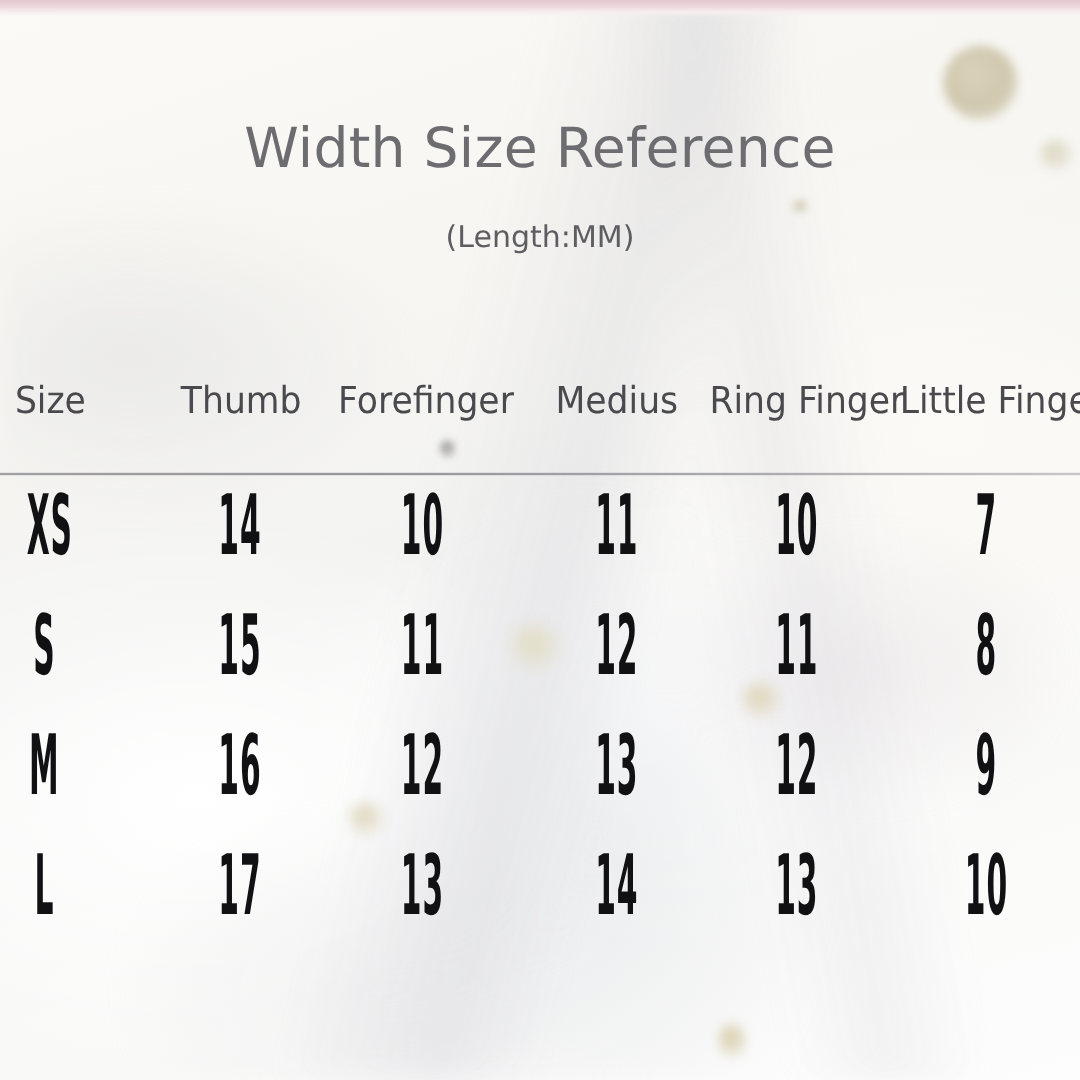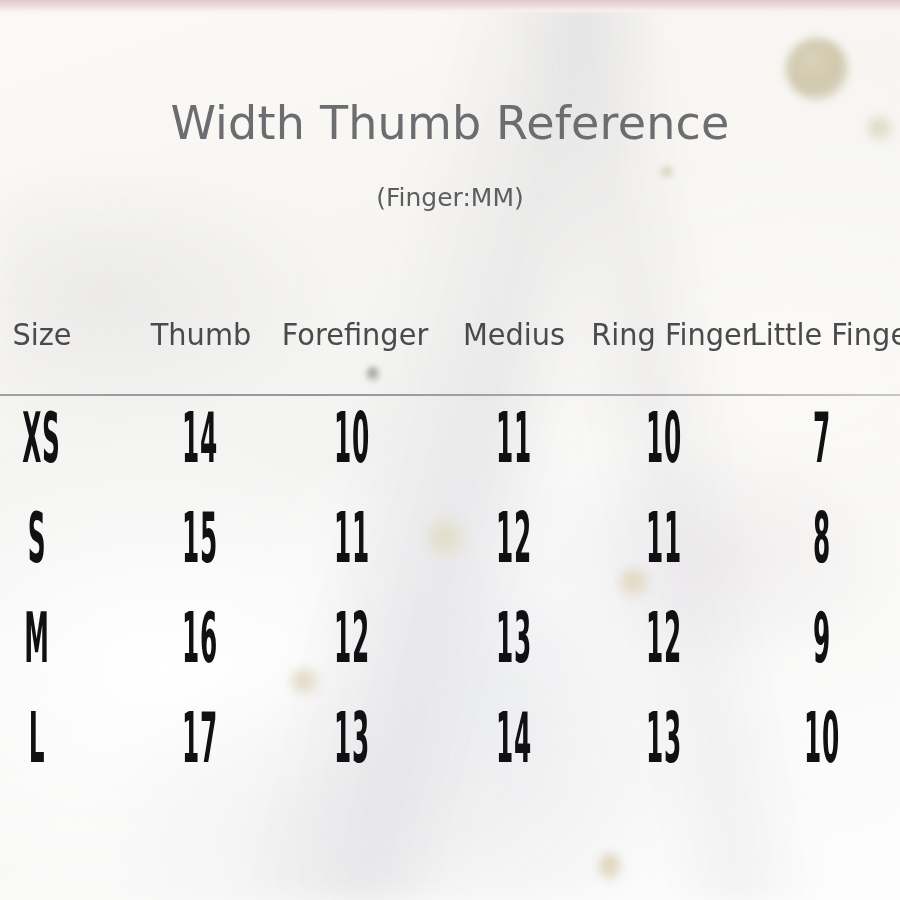--- a/index.html
+++ b/index.html
@@ -196,22 +196,22 @@
   <div class="blob blob-b"></div>
   <div class="blob blob-c"></div>
   <div class="blob blob-d"></div>
   <div class="blob blob-e"></div>
   <div class="blob blob-f"></div>
   <div class="blob blob-g"></div>
   <div class="blob blob-h"></div>
 
   <div class="top-band"></div>
 
-  <div class="title">Width Thumb Reference</div>
-  <div class="subtitle">(Finger:MM)</div>
+  <div class="title">Width Size Reference</div>
+  <div class="subtitle">(Length:MM)</div>
 
   <div class="table-area">
 
     <div class="head-row">
       <div class="head-cell h0">Size</div>
       <div class="head-cell h1">Thumb</div>
       <div class="head-cell h2">Forefinger</div>
       <div class="head-cell h3">Medius</div>
       <div class="head-cell h4">Ring Finger</div>
       <div class="head-cell h5">Little Finger</div>

